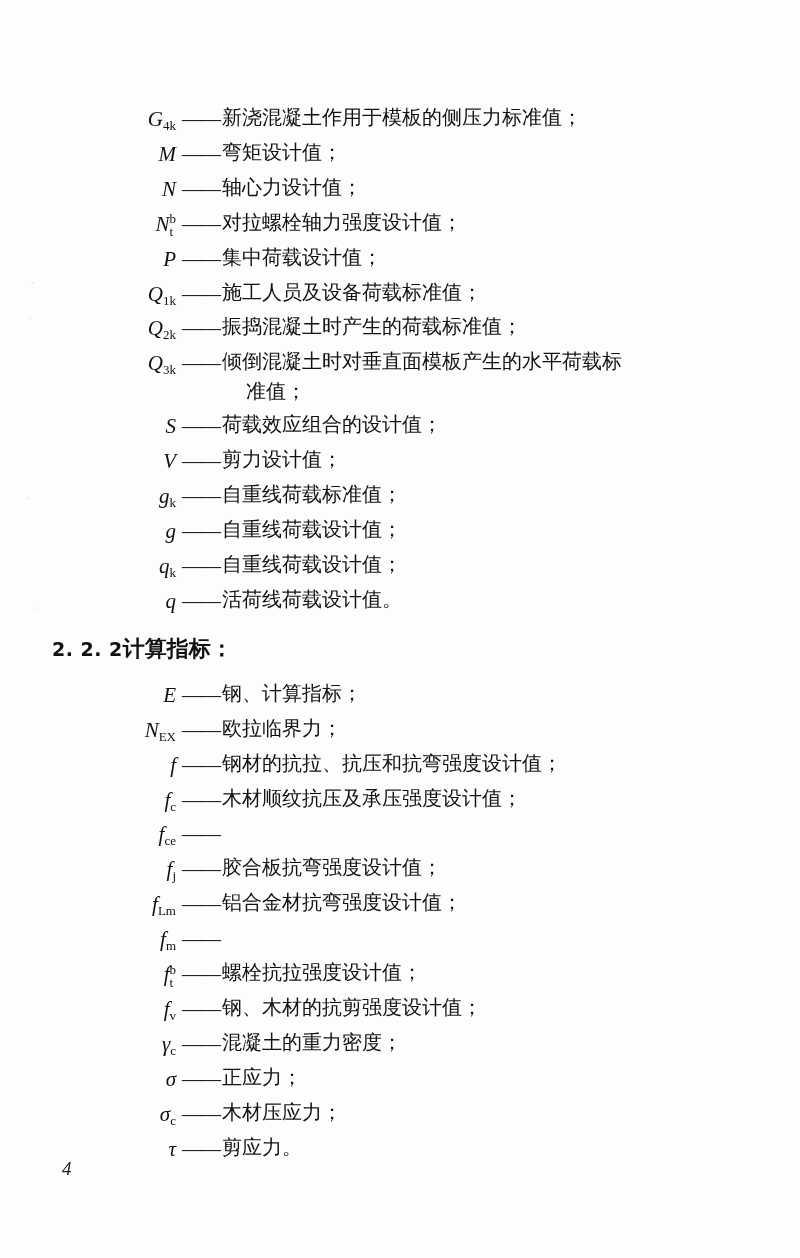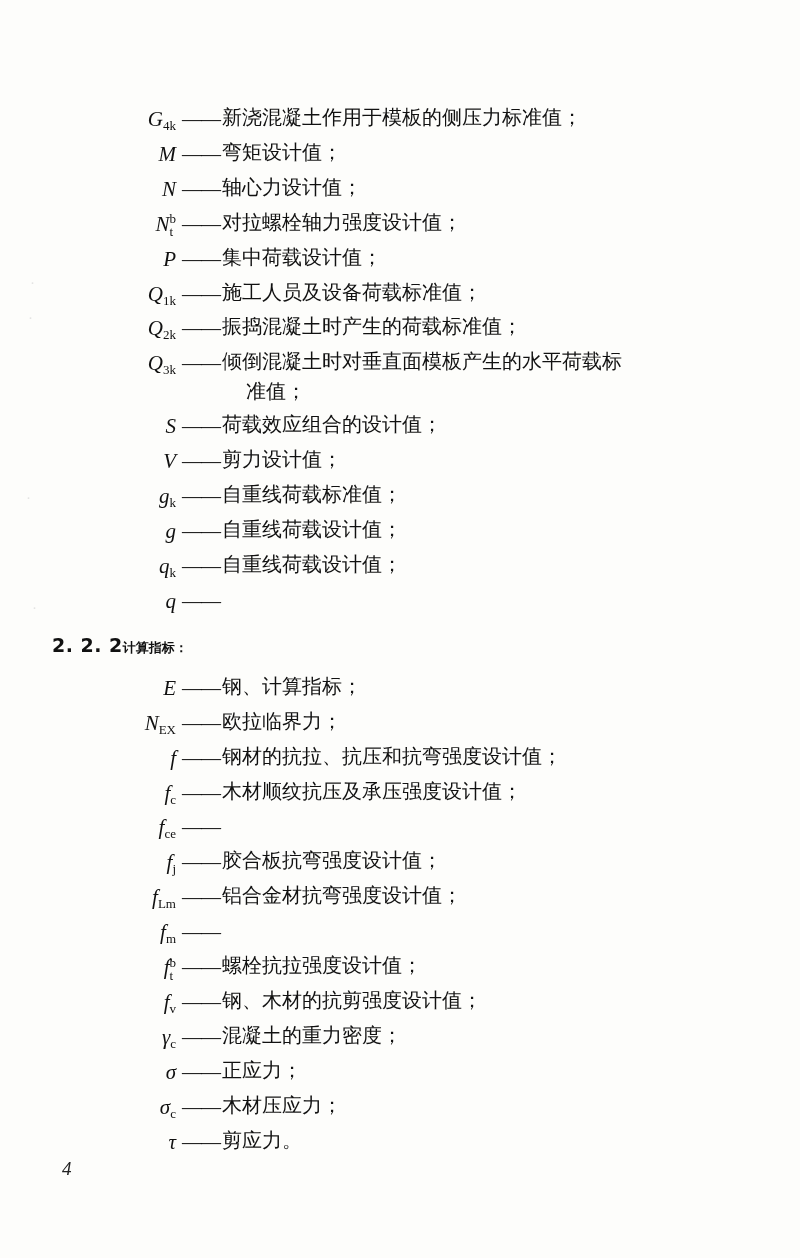--- a/index.html
+++ b/index.html
@@ -98,21 +98,21 @@
     font-family: "DejaVu Sans", sans-serif;
     font-weight: bold;
     font-size: 19px;
     display: flex;
     align-items: baseline;
   }
   .section-num {
     letter-spacing: 0.5px;
   }
   .section-title {
-    font-size: 13px;
+    font-size: 22px;
   }
 
   .page-number {
     position: absolute;
     left: 62px;
     top: 1158px;
     font-family: "Liberation Serif", serif;
     font-style: italic;
     font-size: 19px;
     color: #222;
@@ -192,20 +192,21 @@
             <div class="desc"><span>自重线荷载设计值；</span></div>
           </li>
           <li class="sym-row">
             <div class="sym-col"><span>q</span><sub>k</sub></div>
             <div class="dash">——</div>
             <div class="desc"><span>自重线荷载设计值；</span></div>
           </li>
           <li class="sym-row">
             <div class="sym-col"><span>q</span></div>
             <div class="dash">——</div>
+            <div class="desc"><span>活荷线荷载设计值。</span></div>
           </li>
         </ul>
         <div class="section-head">
           <span class="section-num">2. 2. 2</span>
           <span class="section-title">计算指标：</span>
         </div>
         <ul class="sym-list">
           <li class="sym-row">
             <div class="sym-col"><span>E</span></div>
             <div class="dash">——</div>

